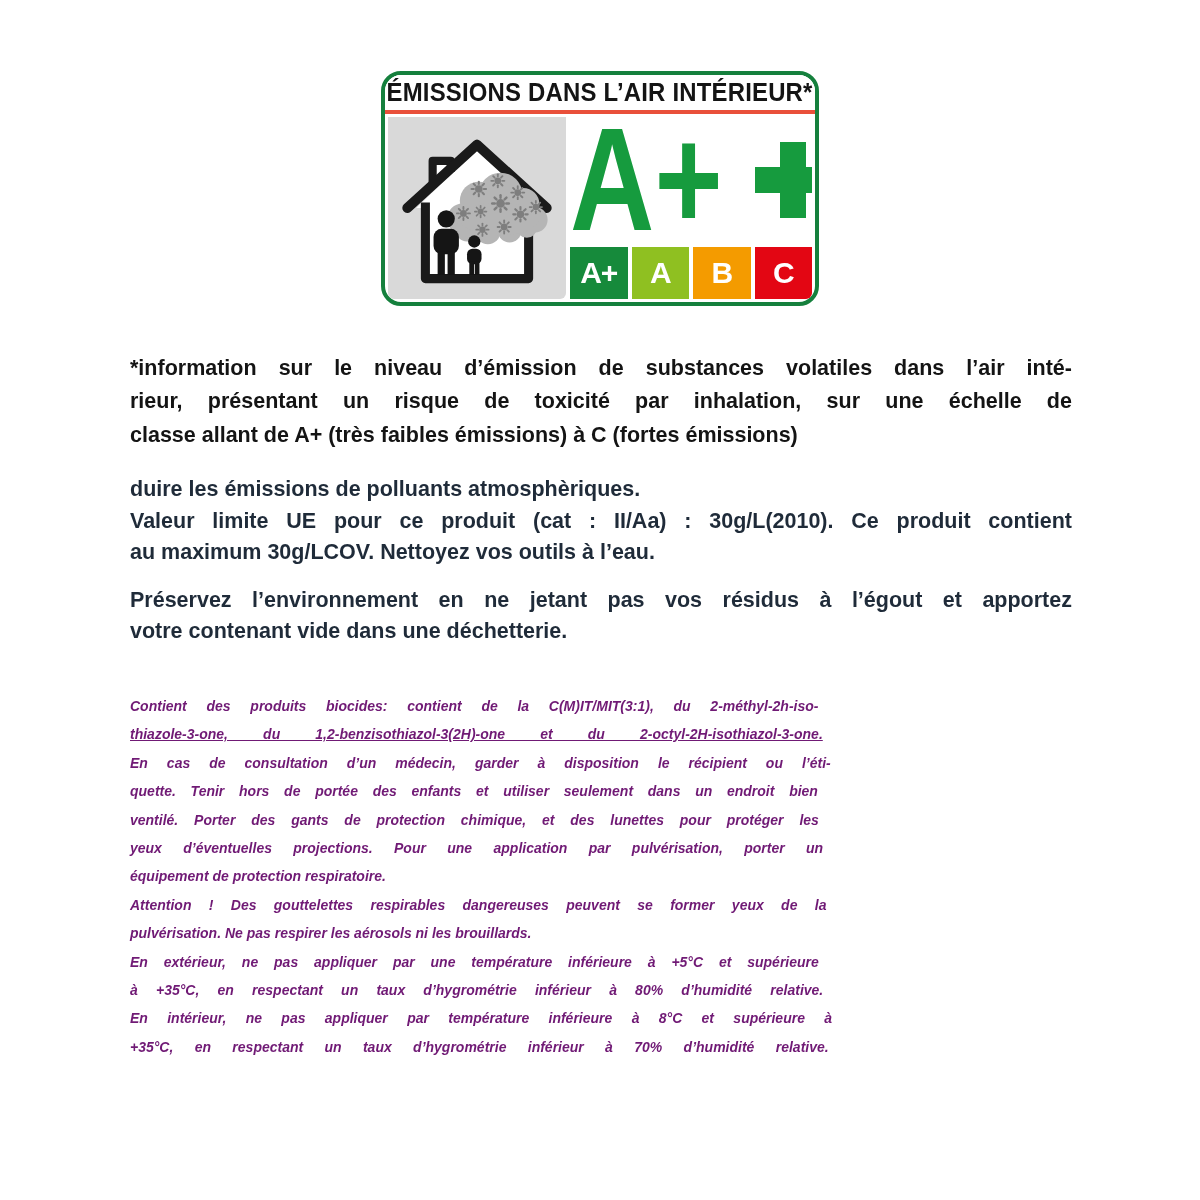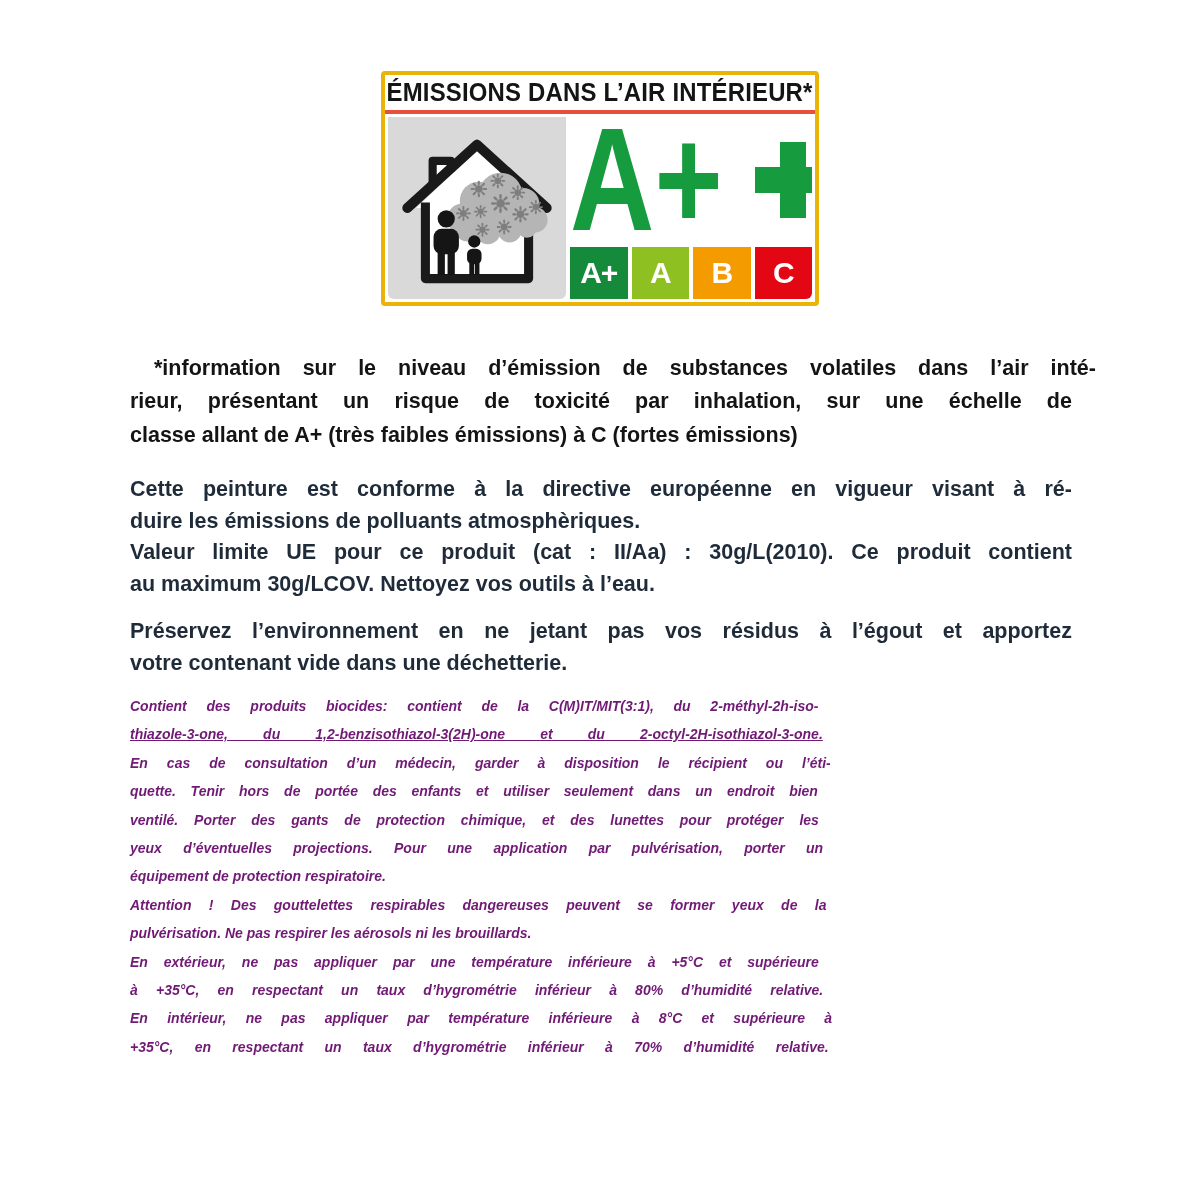--- a/index.html
+++ b/index.html
@@ -1,21 +1,21 @@
 <!DOCTYPE html>
 <html><head>
 <meta charset="utf-8">
 <style>
   html,body{margin:0;padding:0;background:#fff;}
   #page{position:relative;width:1200px;height:1200px;background:#fff;overflow:hidden;
         font-family:"Liberation Sans",sans-serif;}
 
   
   .badge{position:absolute;left:381px;top:71px;width:430px;height:227px;
-         border:4px solid #eab308;border-radius:4px;background:#fff;
+         border:4px solid #15803d;border-radius:20px;background:#fff;
          display:flex;flex-direction:column;overflow:hidden;}
   .badge-title{height:36px;border-bottom:4px solid #e9503a;display:flex;
                align-items:center;justify-content:center;background:#fff;}
   .badge-title span{display:inline-block;white-space:nowrap;font-weight:bold;
                font-size:25px;color:#141414;letter-spacing:.2px;}
   .badge-body{flex:1;display:flex;gap:4px;padding:3px;}
   .panel-left{width:178px;background:#d9d9d9;border-radius:0 0 6px 6px;
               display:flex;align-items:center;justify-content:center;}
   .panel-right{flex:1;display:flex;flex-direction:column;gap:4px;min-width:0;}
   .rating-area{flex:1;display:flex;align-items:center;justify-content:center;gap:13px;overflow:hidden;}
@@ -119,27 +119,26 @@
           <div class="cell c1">A+</div>
           <div class="cell c2">A</div>
           <div class="cell c3">B</div>
           <div class="cell c4">C</div>
         </div>
       </div>
     </div>
   </div>
 
   <div class="textblock p1">
-    <div class="line jline" style="word-spacing: 16.06px; margin-left: 24px;"><span>*information sur le niveau d’émission de substances volatiles dans l’air inté-</span></div>
+    <div class="line jline" style="word-spacing: 16.06px;"><span>*information sur le niveau d’émission de substances volatiles dans l’air inté-</span></div>
     <div class="line jline" style="word-spacing: 19.27px;"><span>rieur, présentant un risque de toxicité par inhalation, sur une échelle de</span></div>
     <div class="line"><span>classe allant de A+ (très faibles émissions) à C (fortes émissions)</span></div>
   </div>
 
   <div class="textblock p2">
-    <div class="line jline" style="word-spacing: 13.18px;"><span>Cette peinture est conforme à la directive européenne en vigueur visant à ré-</span></div>
     <div class="line"><span>duire les émissions de polluants atmosphèriques.</span></div>
     <div class="line jline" style="word-spacing: 11.81px;"><span>Valeur limite UE pour ce produit (cat : II/Aa) : 30g/L(2010). Ce produit contient</span></div>
     <div class="line"><span>au maximum 30g/LCOV. Nettoyez vos outils à l’eau.</span></div>
     <div class="line jline" style="word-spacing: 14.49px; margin-top: 16px;"><span>Préservez l’environnement en ne jetant pas vos résidus à l’égout et apportez</span></div>
     <div class="line"><span>votre contenant vide dans une déchetterie.</span></div>
   </div>
 
   <div class="textblock p3">
     <div class="line jline" style="word-spacing: 15.83px;"><span>Contient des produits biocides: contient de la C(M)IT/MIT(3:1), du 2-méthyl-2h-iso-</span></div>
     <div class="line jline" style="word-spacing: 31.22px; text-decoration: underline;"><span>thiazole-3-one, du 1,2-benzisothiazol-3(2H)-one et du 2-octyl-2H-isothiazol-3-one.</span></div>

